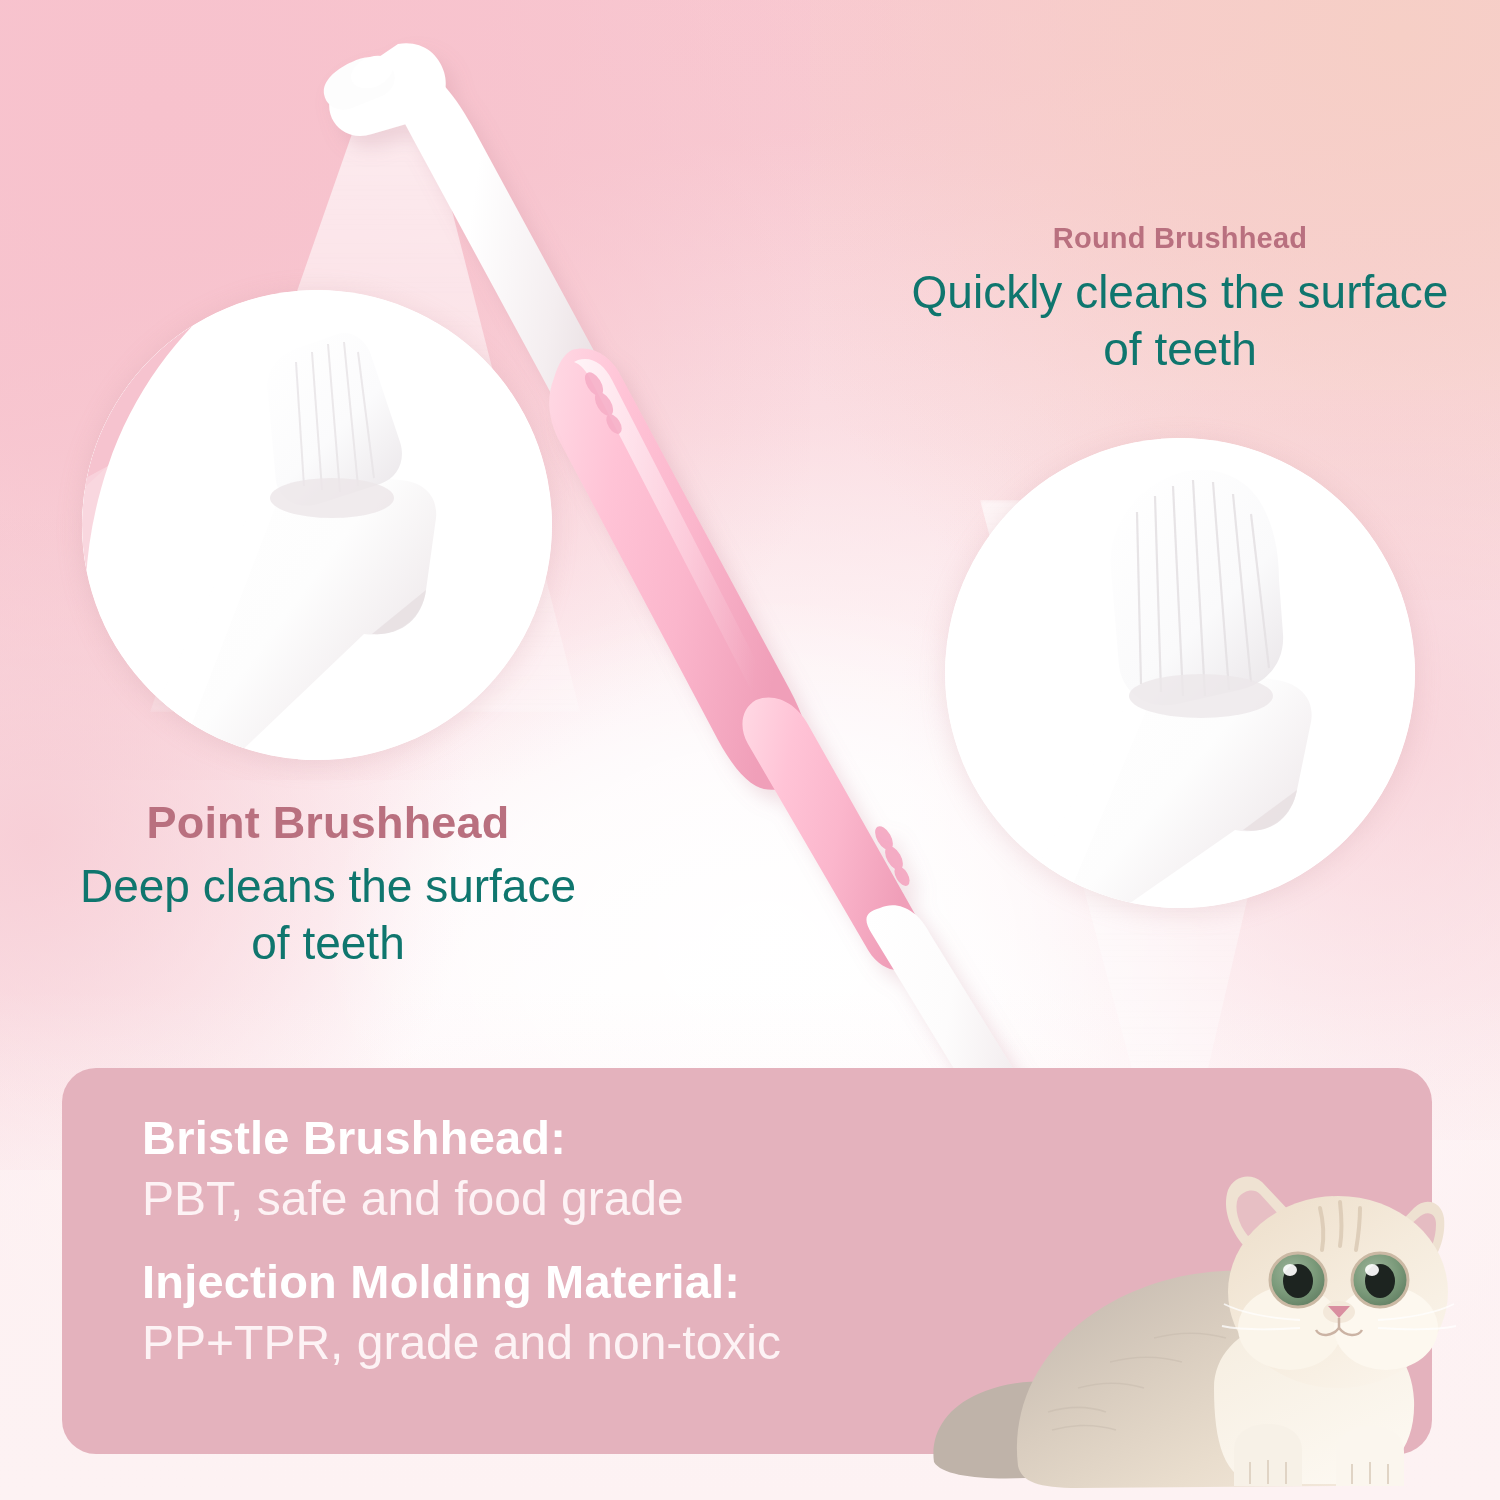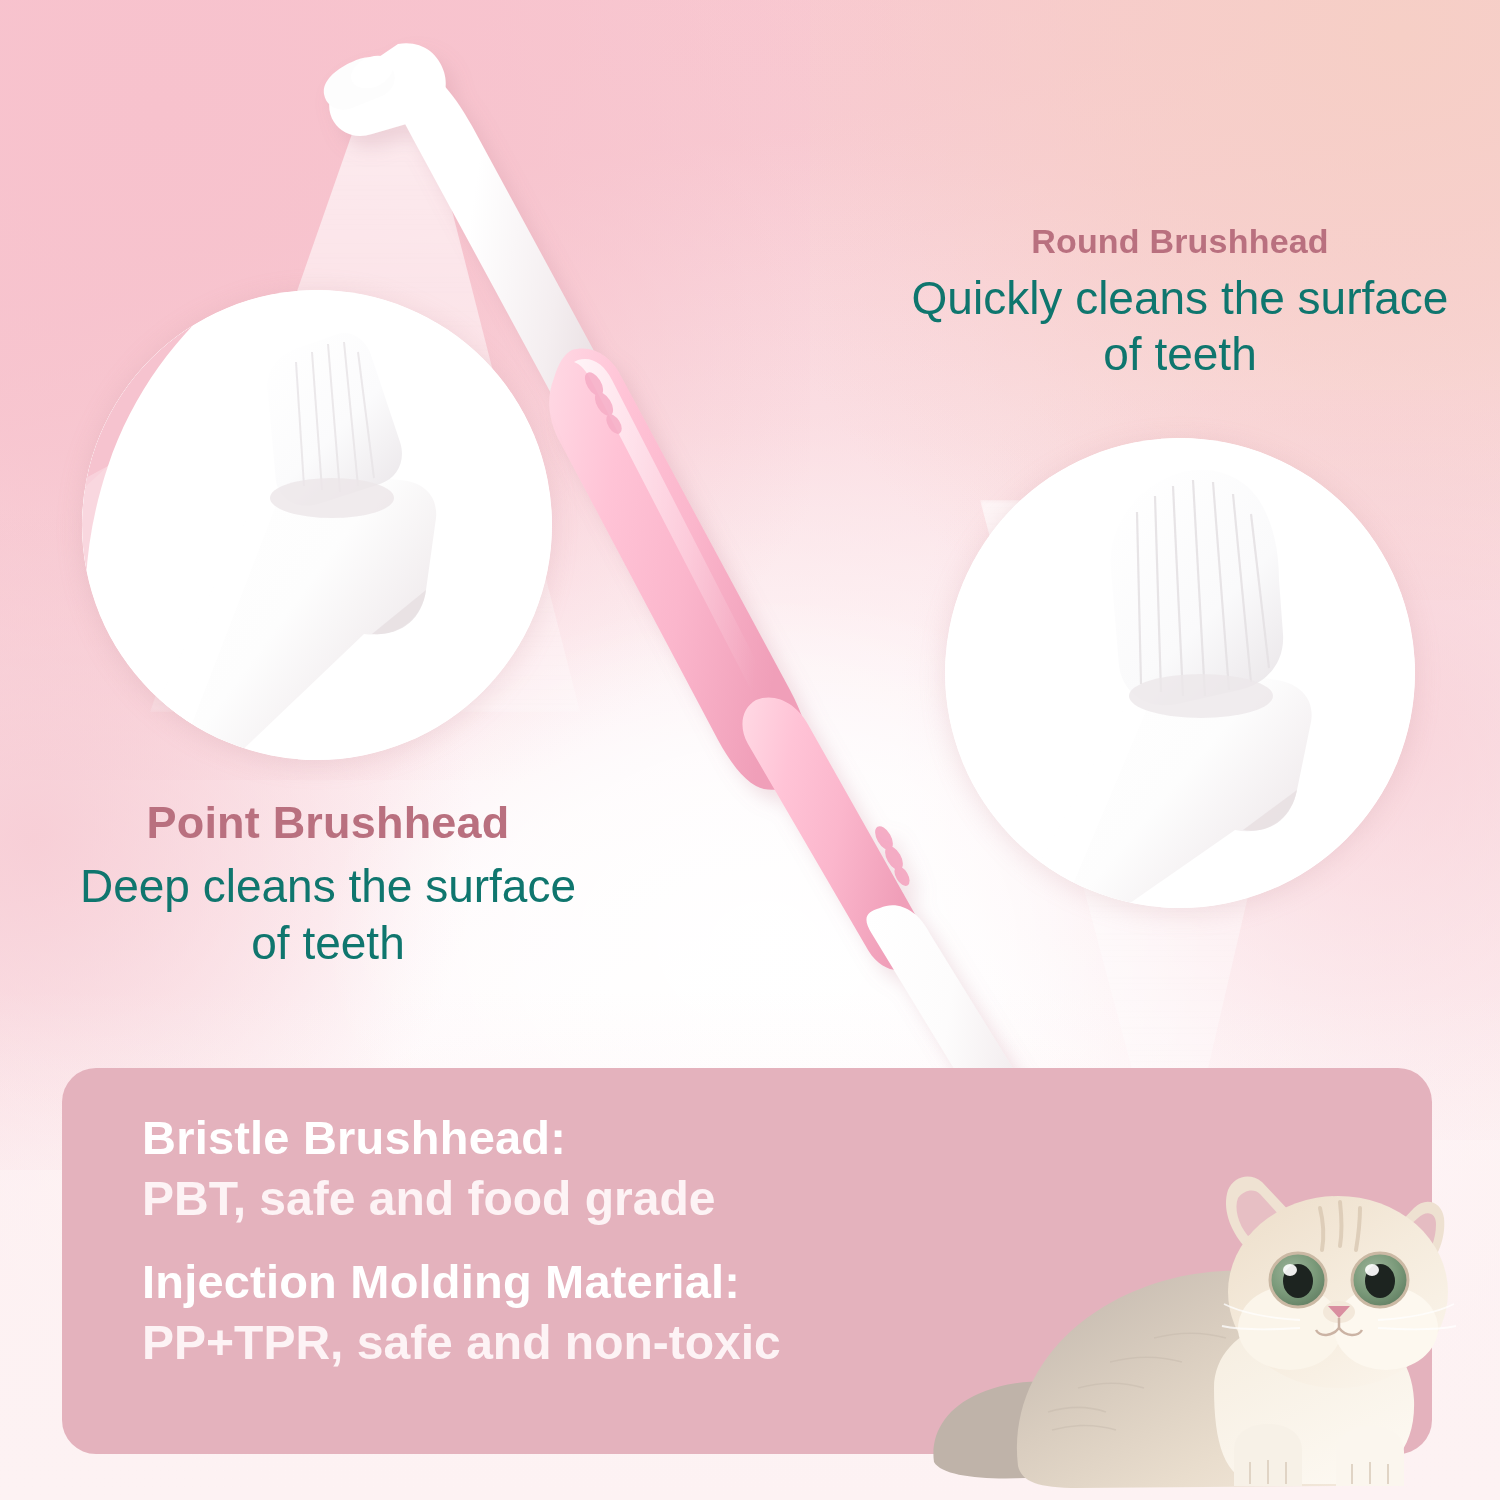--- a/index.html
+++ b/index.html
@@ -91,21 +91,21 @@
     letter-spacing: .2px;
     line-height: 1.12;
   }
   .caption .cap-body {
     color: #0f766e;
     line-height: 1.22;
   }
   .cap-round {
     left: 880px; top: 222px; width: 600px;
   }
-  .cap-round .cap-title { font-size: 34px; }
+  .cap-round .cap-title { font-size: 29px; }
   .cap-round .cap-body  { font-size: 46px; margin-top: 10px; }
 
   .cap-point {
     left: 22px; top: 798px; width: 612px; text-align: center;
   }
   .cap-point .cap-title { font-size: 45px; }
   .cap-point .cap-body  { font-size: 46px; margin-top: 10px; }
 
   
   .banner {
@@ -127,21 +127,20 @@
     font-weight: bold;
     color: #ffffff;
     line-height: 1.2;
     letter-spacing: .2px;
   }
   .mat-value {
     font-size: 48px;
     color: #fdf3f5;
     line-height: 1.2;
     margin-top: 4px;
-    font-weight: bold;
   }
 
   
   .cat {
     position: absolute;
     left: 928px; top: 1162px;
     width: 540px; height: 338px;
   }
   .cat svg { display: block; width: 100%; height: 100%; }
 </style>
@@ -429,21 +428,21 @@
   <div class="banner">
     <div class="banner-text">
 
       <div class="mat-block">
         <div class="mat-title">Bristle Brushhead:</div>
         <div class="mat-value">PBT, safe and food grade</div>
       </div>
 
       <div class="mat-block">
         <div class="mat-title">Injection Molding Material:</div>
-        <div class="mat-value">PP+TPR, safe and non-toxic</div>
+        <div class="mat-value">PP+TPR, grade and non-toxic</div>
       </div>
 
     </div>
   </div>
 
   <div class="cat">
     <svg viewBox="0 0 540 338" aria-hidden="true">
       <defs>
         <linearGradient id="catBody" x1="0.05" y1="0.2" x2="0.85" y2="0.95">
           <stop offset="0" stop-color="#c8bdb2"></stop>

